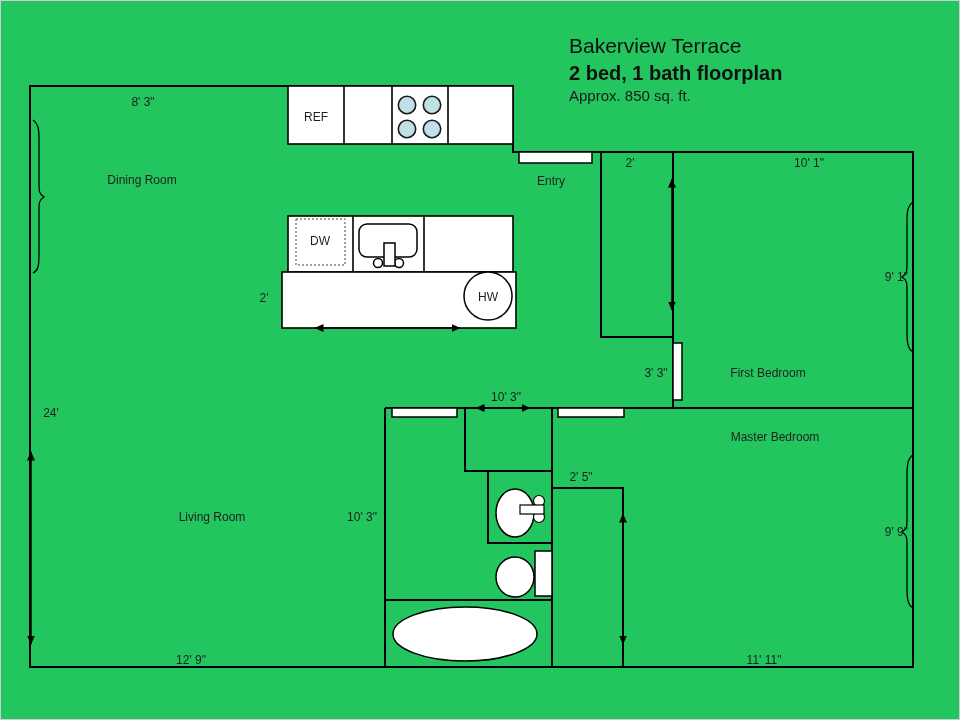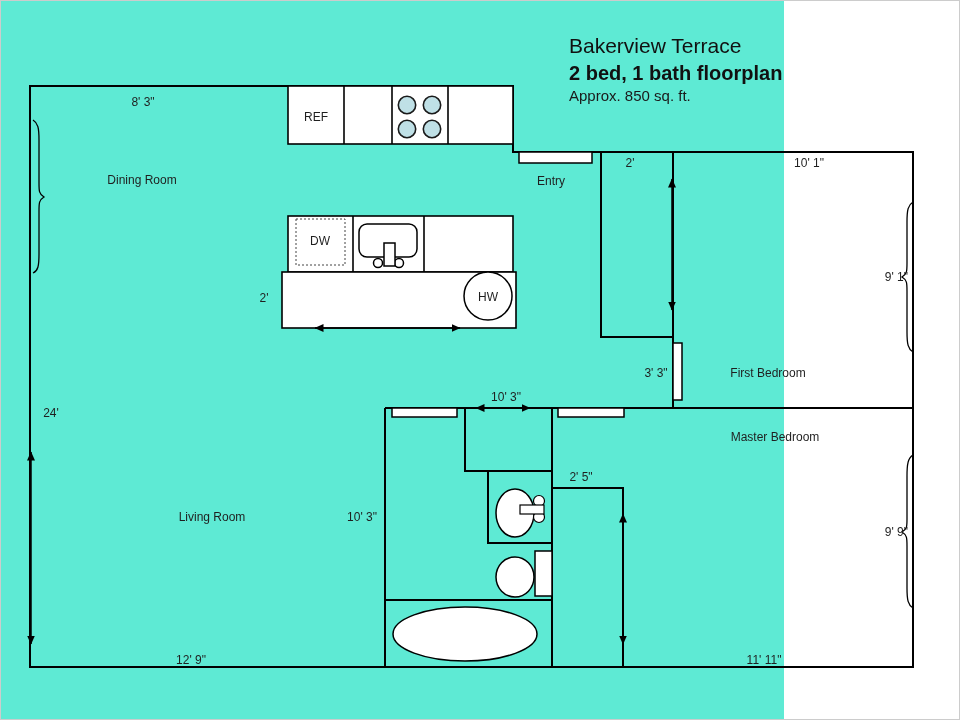--- a/index.html
+++ b/index.html
@@ -1,19 +1,19 @@
 <!DOCTYPE html>
 <html><head>
 <meta charset="utf-8">
 <style>
   html,body{margin:0;padding:0;background:#ffffff;}
   .canvas{
     position:relative;
-    width:784px;height:720px;
-    background:#5eead4;
+    width:960px;height:720px;
+    background:#22c55e;
     font-family:"Liberation Sans", sans-serif;
   }
   svg{display:block;}
   text{
     font-family:"Liberation Sans", sans-serif;
     fill:#1f1f1f;
   }
   .lbl{font-size:12px;}
   .title-1{font-size:21px;fill:#111;}
   .title-2{font-size:20px;font-weight:bold;fill:#111;}

